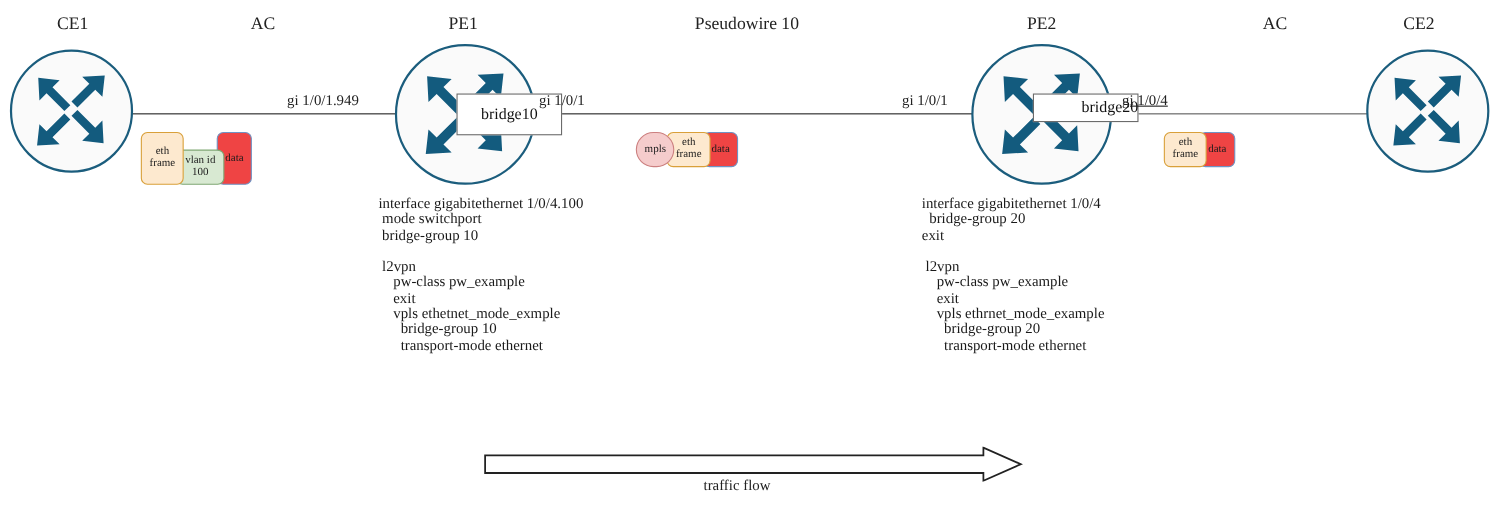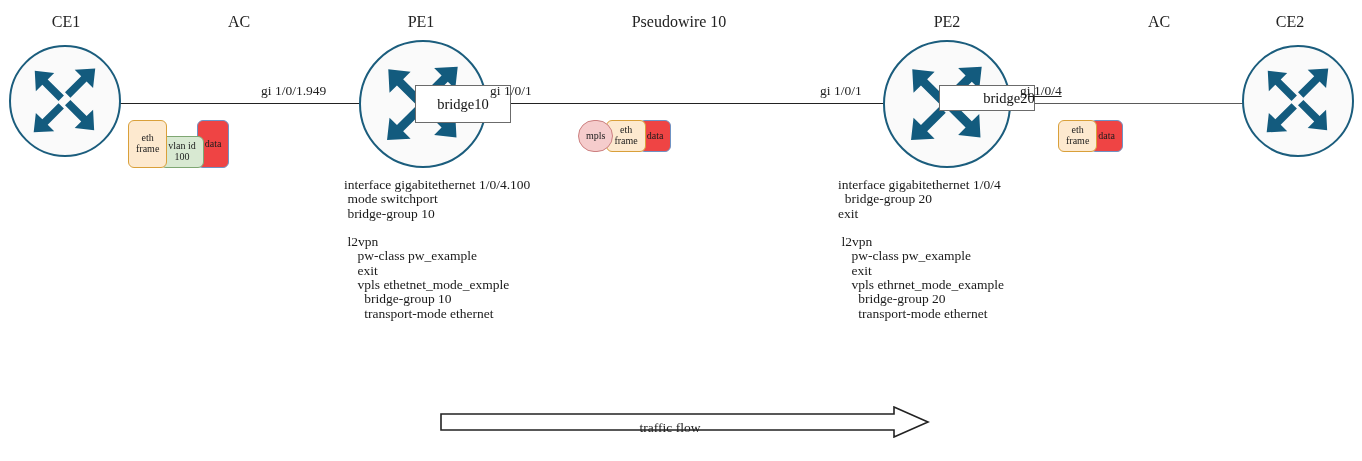--- a/index.html
+++ b/index.html
@@ -272,15 +272,15 @@
     exit
     vpls ethrnet_mode_example
       bridge-group 20
       transport-mode ethernet</div>
     </div>
 
   <div id="flow-layer">
       <div class="flow-arrow" style="left: 440px; top: 406px;"><svg width="490" height="32" viewBox="0 0 490 32">
           <polygon points="1,8 454,8 454,1 488,16 454,31 454,24 1,24" fill="#ffffff" stroke="#222222" stroke-width="1.6" stroke-linejoin="miter"></polygon>
         </svg></div>
-      <div class="flow-label" style="left: 670px; top: 420px;">traffic flow</div>
+      <div class="flow-label" style="left: 670px; top: 433px;">traffic flow</div>
     </div>
 </div>
 
 </body></html>

